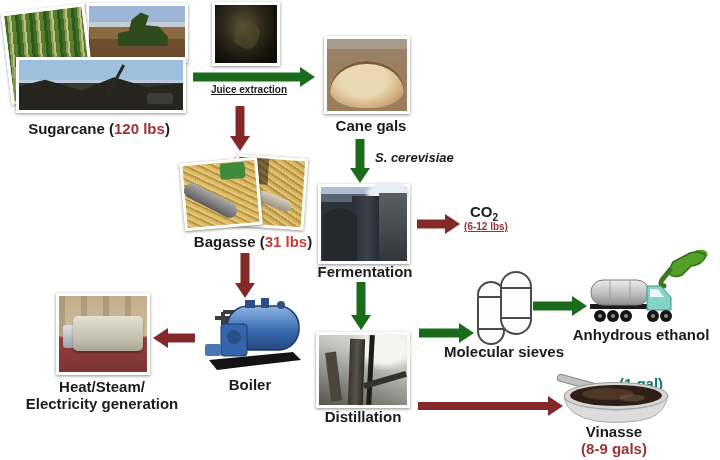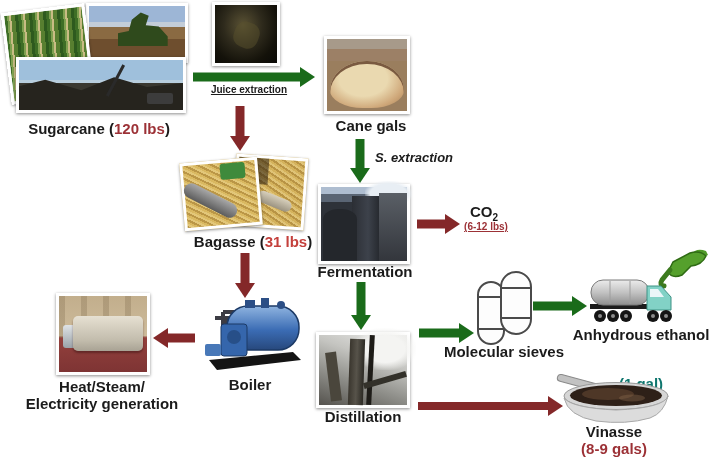--- a/index.html
+++ b/index.html
@@ -99,21 +99,21 @@
   </div>
 
   <div class="photo cjphoto" style="left:324px;top:36px;width:80px;height:72px;">
     <div class="inner cj-tank"></div>
   </div>
   <div class="lbl" style="left:371px;top:118px;">
     <span>Cane gals</span>
   </div>
 
   <div class="lbl lbl-left ital" style="left:375px;top:151px;">
-    <span>S. extraction</span>
+    <span>S. cerevisiae</span>
   </div>
 
   <div class="photo fermphoto" style="left:318px;top:184px;width:86px;height:74px;">
     <div class="inner ferm-snow"></div>
     <div class="inner ferm-tank2"></div>
     <div class="inner ferm-tank1"></div>
     <div class="inner ferm-tank3"></div>
   </div>
   <div class="lbl" style="left:365px;top:264px;">
     <span>Fermentation</span>

